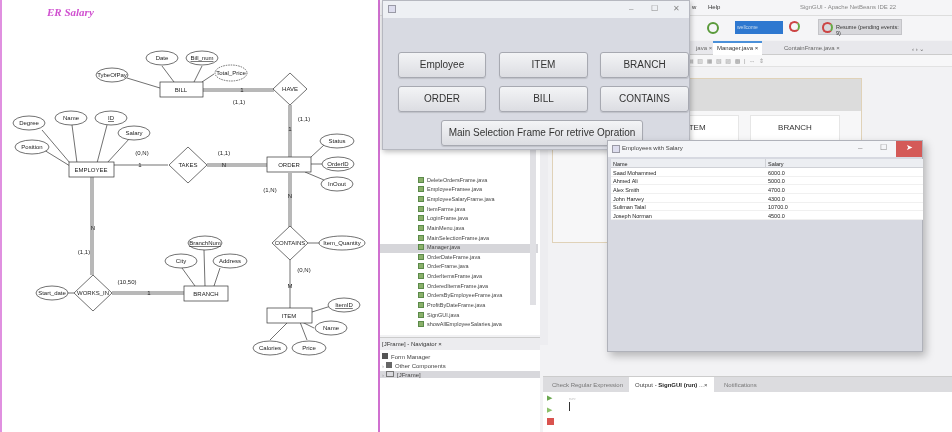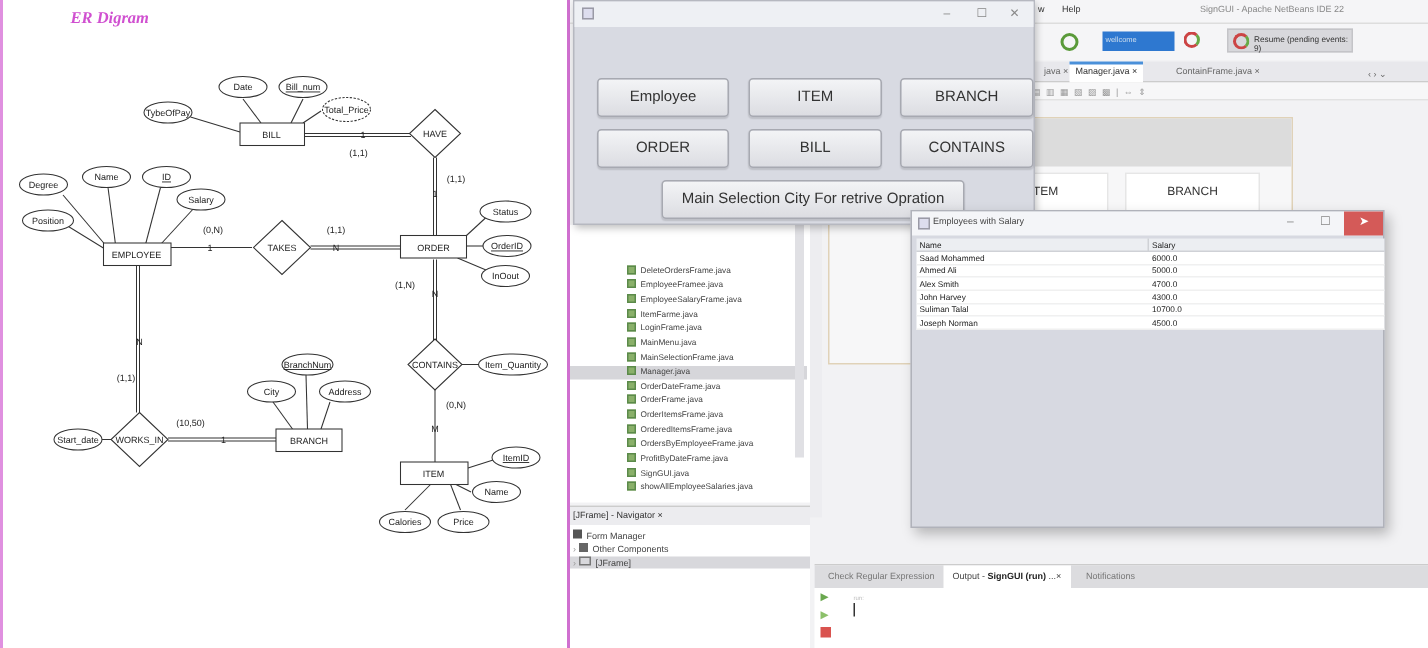--- a/index.html
+++ b/index.html
@@ -73,21 +73,21 @@
   .th-row { height: 9px; background: #eceef2; border-bottom: 1px solid #cfd1d6; font-size: 5.5px; color: #222; position: relative; }
   .tr-row { height: 8.7px; background: #fff; font-size: 5.5px; color: #222; position: relative; border-bottom: 1px solid #f0f0f0; }
   .c1 { position: absolute; left: 2px; top: 1.5px; }
   .c2 { position: absolute; left: 157px; top: 1.5px; }
   .th-row .sep { position: absolute; left: 154px; top: 0; width: 1px; height: 9px; background: #cfd1d6; }
 </style>
 </head>
 <body>
 
 <div id="er-panel" class="abs">
-  <div id="er-title" class="abs">ER Digram</div>
+  <div id="er-title" class="abs">ER Salary</div>
   <svg id="er-svg" class="abs" width="378" height="432" viewBox="0 0 378 432">
     <g stroke="#333" stroke-width="0.7" fill="none">
 
       <line x1="160" y1="66" x2="172" y2="82"></line>
       <line x1="200" y1="66" x2="192" y2="82"></line>
       <line x1="212" y1="74" x2="200" y2="82"></line>
       <line x1="125" y1="78" x2="158" y2="88"></line>
 
       <line x1="201" y1="89" x2="272" y2="89"></line>
         <line x1="201" y1="91" x2="272" y2="91"></line>
@@ -322,21 +322,21 @@
     <span class="win-ctrl" style="left:246px;">–</span>
     <span class="win-ctrl" style="left:268px;">☐</span>
     <span class="win-ctrl" style="left:290px;">✕</span>
   </div>
   <div class="mf-btn" style="left:15px;top:51px;width:88px;">Employee</div>
   <div class="mf-btn" style="left:116px;top:51px;width:89px;">ITEM</div>
   <div class="mf-btn" style="left:217px;top:51px;width:89px;">BRANCH</div>
   <div class="mf-btn" style="left:15px;top:85px;width:88px;">ORDER</div>
   <div class="mf-btn" style="left:116px;top:85px;width:89px;">BILL</div>
   <div class="mf-btn" style="left:217px;top:85px;width:89px;">CONTAINS</div>
-  <div class="mf-btn" style="left:58px;top:119px;width:202px;">Main Selection City For retrive Opration</div>
+  <div class="mf-btn" style="left:58px;top:119px;width:202px;">Main Selection Frame For retrive Opration</div>
 </div>
 
 <div id="emp-frame" class="abs">
   <div id="emp-titlebar" class="abs">
     <div class="abs java-ic" style="left:4px;top:4px;"></div>
     <span id="emp-title" class="abs">Employees with Salary</span>
     <span class="win-ctrl" style="left:250px;top:2px;">–</span>
     <span class="win-ctrl" style="left:272px;top:2px;">☐</span>
     <div id="emp-close" class="abs">
       <span style="position:absolute;left:10px;top:2px;color:#fff;font-size:8px;">➤</span>

